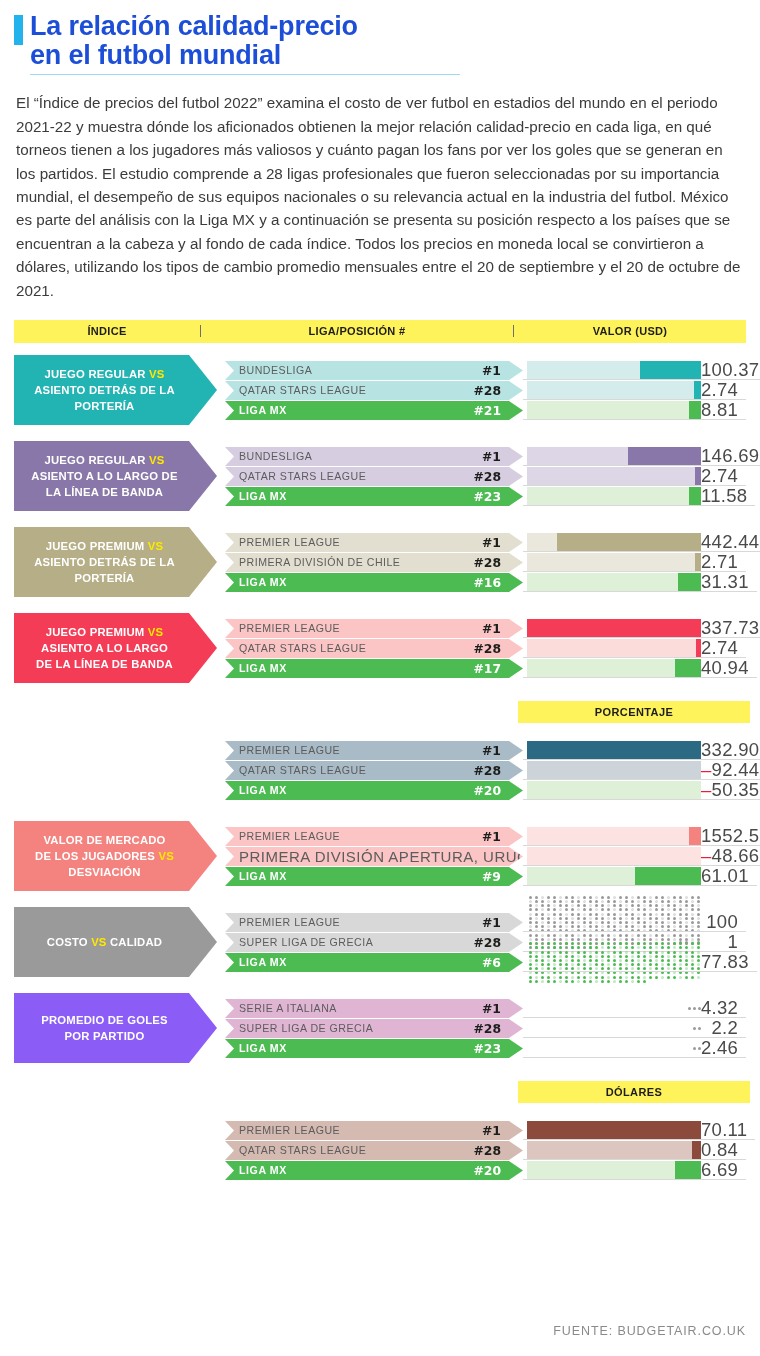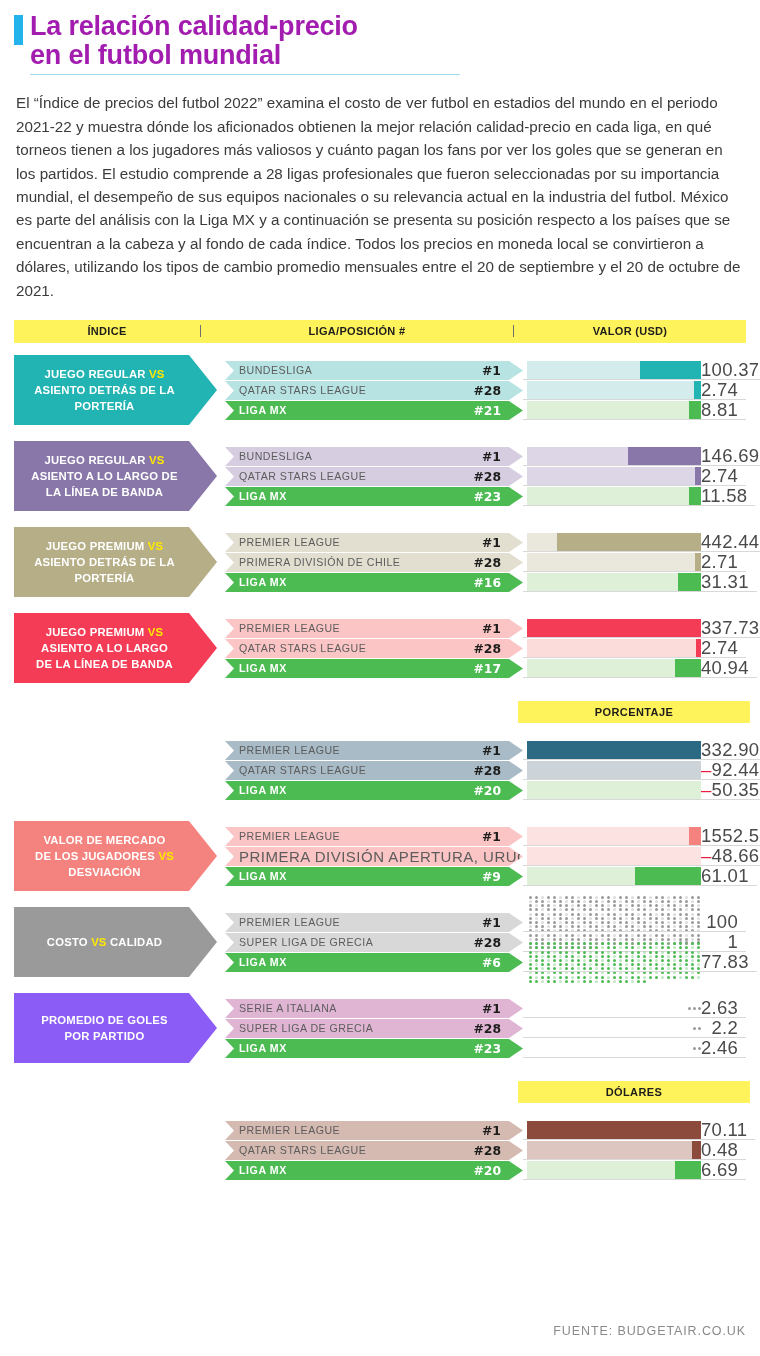--- a/index.html
+++ b/index.html
@@ -11,21 +11,21 @@
     overflow: hidden;
   }
   .page { position: relative; width: 760px; height: 1356px; padding: 0 14px; }
 
   
   .title-wrap { padding-top: 12px; display: flex; align-items: flex-start; }
   .title-bar {
     width: 9px; height: 30px; background: #22b3ec; margin-right: 7px; margin-top: 3px; flex: none;
   }
   .title-text {
-    color: #a21caf;
+    color: #1d4ed8;
     font-size: 27px;
     line-height: 1.08;
     font-weight: bold;
     letter-spacing: -0.2px;
   }
   .title-rule { margin: 4px 0 0 16px; width: 430px; height: 1px; background: #9fd9f2; }
 
   
   .intro {
     margin: 16px 2px 0 2px;
@@ -1171,21 +1171,21 @@
             </div>
             <div class="barwrap">
               <div class="smalldots">
                 <span class="sd"></span>
                 <span class="sd"></span>
                 <span class="sd"></span>
               </div>
             </div>
             <div class="valwrap">
               <div class="underline"></div>
-              <div class="val"><span>2.63</span></div>
+              <div class="val"><span>4.32</span></div>
             </div>
           </div>
           <div class="row">
             <div class="league" style="background: rgb(224, 181, 212);">
               <span class="name">SUPER LIGA DE GRECIA</span>
               <span class="pos">#28</span>
             </div>
             <div class="barwrap">
               <div class="smalldots">
                 <span class="sd"></span>
@@ -1236,21 +1236,21 @@
             <div class="league" style="background: rgb(213, 186, 178);">
               <span class="name">QATAR STARS LEAGUE</span>
               <span class="pos">#28</span>
             </div>
             <div class="barwrap">
               <div class="track" style="background: rgb(221, 198, 191);"></div>
               <div class="fill" style="left: 95%; width: 5%; background: rgb(140, 74, 60);"></div>
             </div>
             <div class="valwrap">
               <div class="underline"></div>
-              <div class="val"><span>0.48</span></div>
+              <div class="val"><span>0.84</span></div>
             </div>
           </div>
           <div class="row mx">
             <div class="league" style="background: rgb(213, 186, 178);">
               <span class="name">LIGA MX</span>
               <span class="pos">#20</span>
             </div>
             <div class="barwrap">
               <div class="track" style="background: rgb(223, 240, 216);"></div>
               <div class="fill" style="left: 85%; width: 15%; background: rgb(76, 187, 82);"></div>

